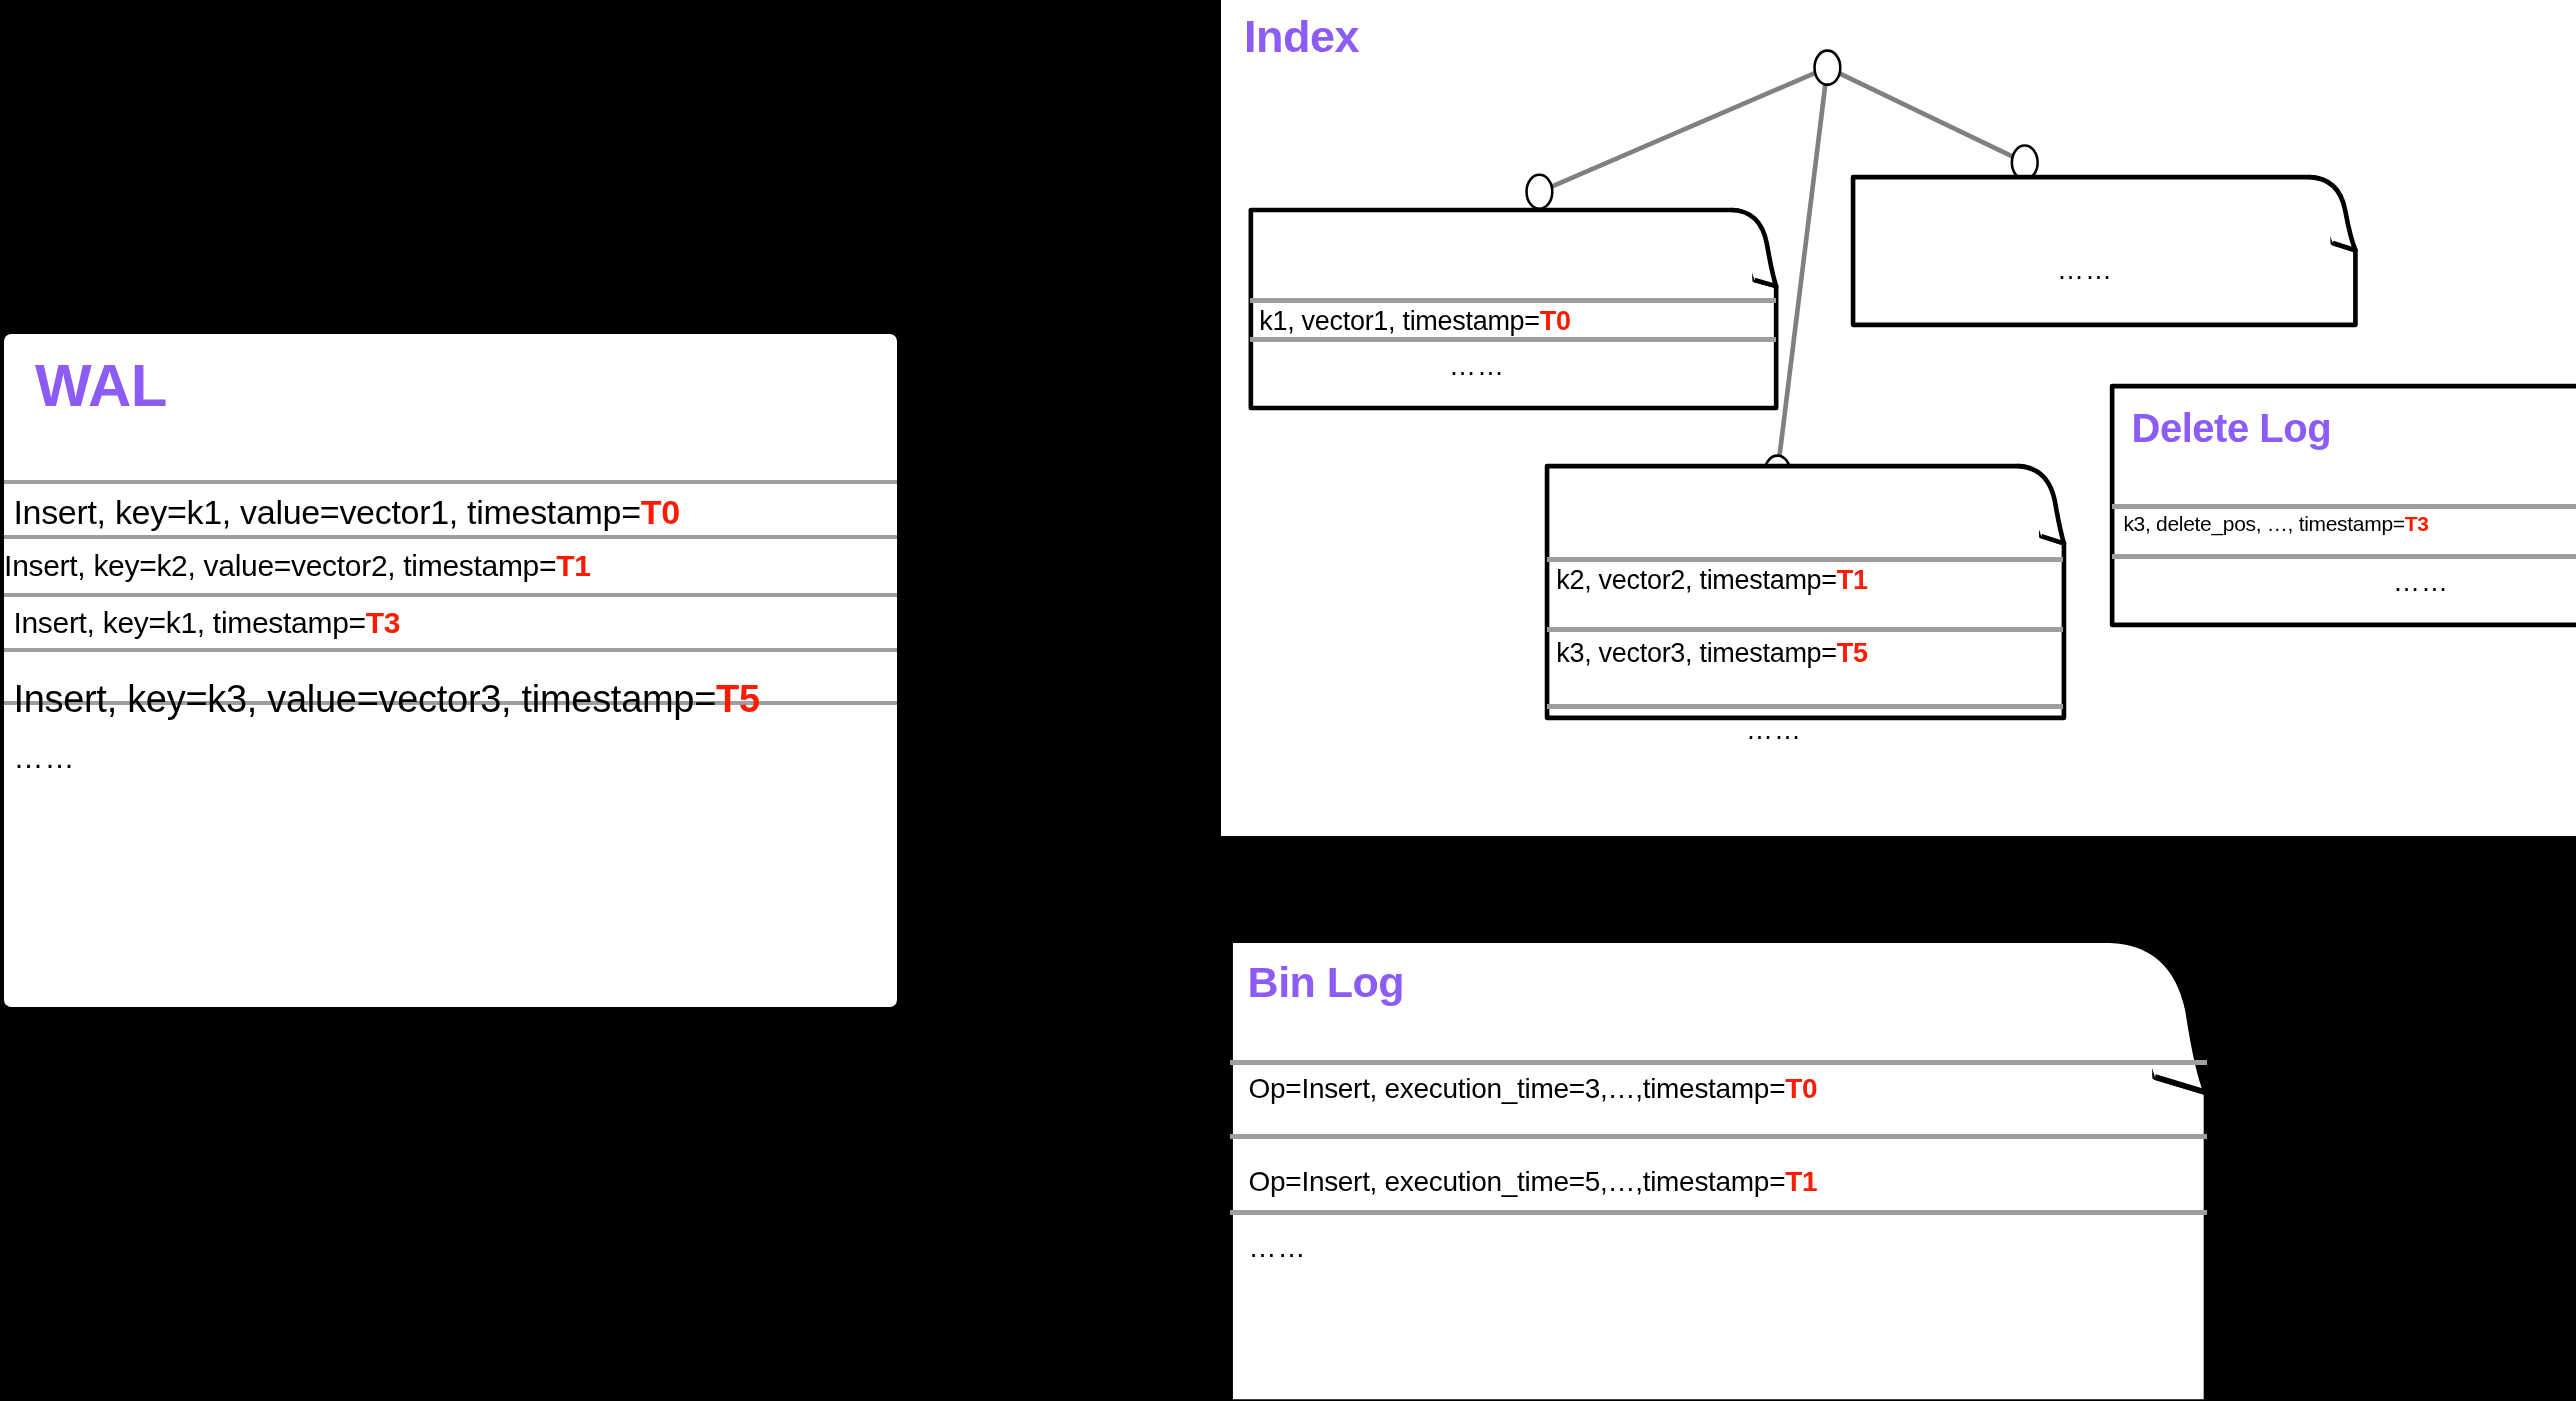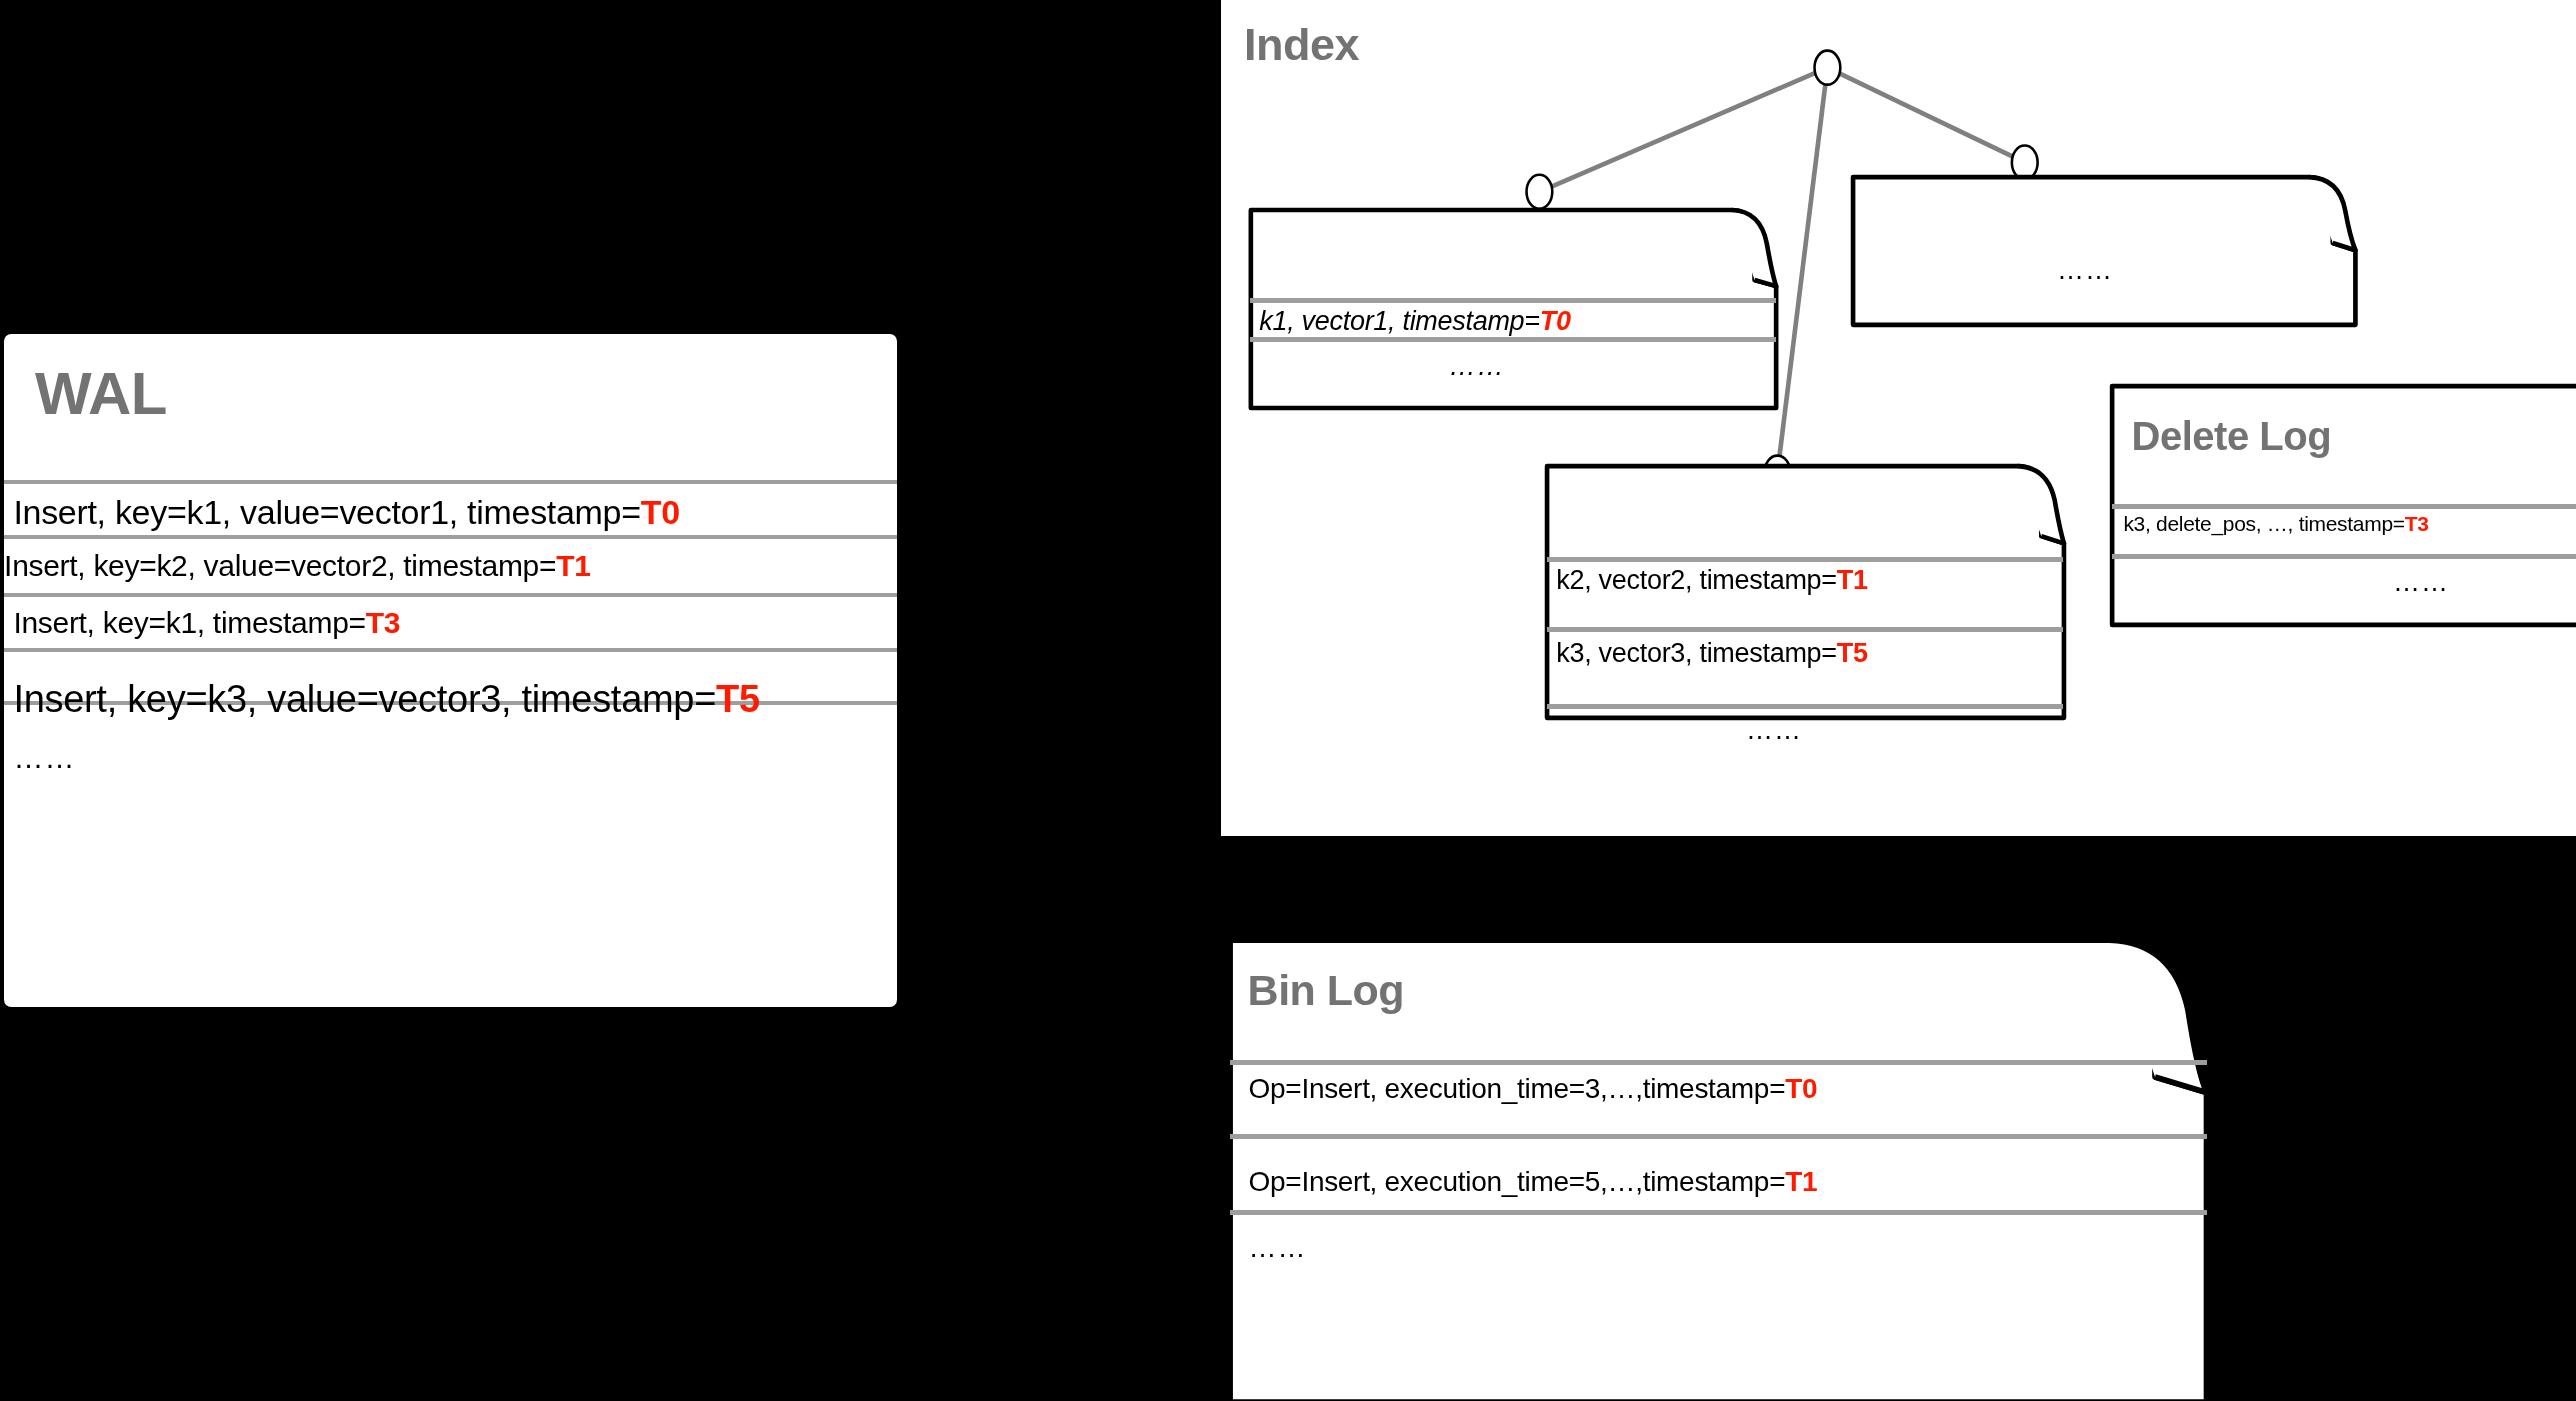--- a/index.html
+++ b/index.html
@@ -7,24 +7,23 @@
     position:relative;
     width:2817px;height:1402px;
     background:#000000;
     overflow:hidden;
     font-family:"Liberation Sans", sans-serif;
   }
   .panel{position:absolute;background:#ffffff;box-sizing:border-box;}
   .panel-title{
     position:absolute;
     font-weight:bold;
-    color:#737373;
+    color:#8b5cf6;
     letter-spacing:-0.5px;
     white-space:nowrap;
-    margin-top:8px;
   }
   .divider{position:absolute;background:#9e9e9e;}
   .rowtext{
     position:absolute;
     color:#000;
     white-space:nowrap;
     letter-spacing:-0.3px;
   }
   .ts{color:#FF1A00;font-weight:bold;}
   .dots{
@@ -83,21 +82,21 @@
 
       <line x1="1177" y1="131" x2="1560" y2="315" stroke="#808080" stroke-width="9"></line>
 
       <line x1="1177" y1="131" x2="1080" y2="917" stroke="#808080" stroke-width="9"></line>
       <ellipse cx="1177" cy="131" rx="25" ry="33" fill="#ffffff" stroke="#000000" stroke-width="5"></ellipse>
       <ellipse cx="618" cy="372" rx="25" ry="33" fill="#ffffff" stroke="#000000" stroke-width="5"></ellipse>
       <ellipse cx="1560" cy="315" rx="25" ry="33" fill="#ffffff" stroke="#000000" stroke-width="5"></ellipse>
       <ellipse cx="1080" cy="917" rx="25" ry="33" fill="#ffffff" stroke="#000000" stroke-width="5"></ellipse>
     </svg>
 
-    <div class="card" style="left:27px;top:208px;width:531px;height:202px;font-style:italic;">
+    <div class="card" style="left:27px;top:208px;width:531px;height:202px;">
       <svg width="531" height="202" viewBox="0 0 1030 393">
         <path d="M4,4 L940,4 Q978,4 984,48 L984,140 L1026,152 Q1026,360 1026,389 L4,389 Z" fill="#ffffff" stroke="#000000" stroke-width="9" stroke-linejoin="round"></path>
         <path d="M940,4 Q996,6 1008,70 Q1018,128 1026,152 L984,140" fill="#ffffff" stroke="#000000" stroke-width="9" stroke-linejoin="round"></path>
       </svg>
       <div class="cardline" style="left:2.1px;top:90px;width:526px;height:4.6px;"></div>
       <div class="cardline" style="left:2.1px;top:129px;width:526px;height:4.6px;"></div>
       <div class="cardtext" style="left:11.3px;top:98px;font-size:27px;">
         <span>k1, vector1, timestamp=</span><span class="ts">T0</span>
       </div>
       <div class="dots" style="left:201px;top:143px;font-size:27px;">……</div>

